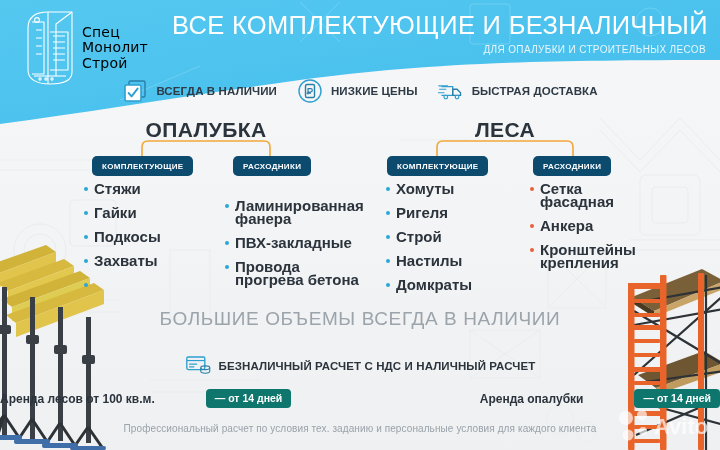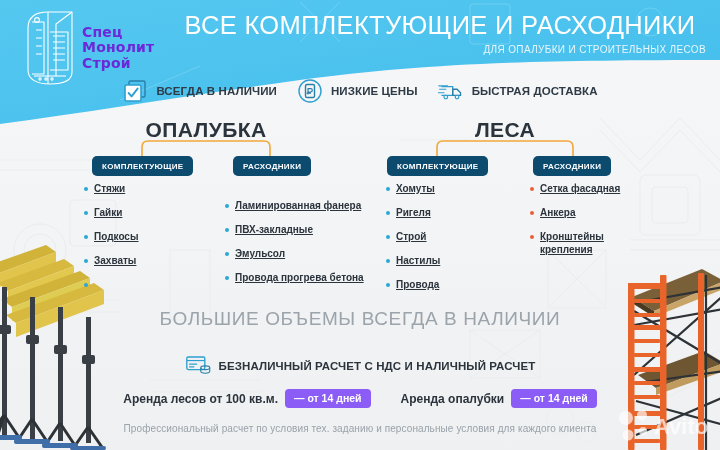--- a/index.html
+++ b/index.html
@@ -31,24 +31,24 @@
     position: absolute; left: 0; top: 0; width: 720px; height: 120px;
     z-index: 3;
   }
   .logo-wrap {
     position: absolute; left: 22px; top: 8px;
     width: 140px; height: 80px;
     display: flex; align-items: center; gap: 6px;
   }
   .logo-mark { width: 54px; height: 76px; flex: 0 0 54px; }
   .logo-text {
-    color: #6d28d9;
+    color: #000000;
     font-size: 14px;
     line-height: 15.5px;
-    font-weight: 700;
+    font-weight: 400;
     letter-spacing: .2px;
     font-family: "DejaVu Sans", sans-serif;
   }
   .headline {
     position: absolute; left: 170px; top: 10px; width: 540px;
     text-align: center;
   }
   .headline h1 {
     color: #ffffff;
     font-size: 25.5px;
@@ -101,49 +101,49 @@
   .li {
     display: flex; align-items: flex-start; gap: 6px;
     margin-bottom: 11px;
   }
   .li .dot {
     width: 4px; height: 4px; border-radius: 50%;
     background: #2ba7d6; flex: 0 0 4px; margin-top: 5px;
   }
   .li.red .dot { background: #e8603c; }
   .li .txt {
-    font-size: 10px; font-weight: 700; color: #2b333c; line-height: 13px;
+    font-size: 15px; font-weight: 700; color: #2b333c; line-height: 13px;
     letter-spacing: 0px;
-    text-decoration: underline;
   }
   
   .volumes {
     position: absolute; left: 0; top: 308px; width: 720px;
     text-align: center; z-index: 5;
     font-size: 19px; font-weight: 400; color: #9ba3ab; letter-spacing: .6px;
   }
   
   .payrow {
     position: absolute; left: 0; top: 352px; width: 720px;
     display: flex; justify-content: center; align-items: center; gap: 16px; z-index: 5;
   }
   .payrow .lbl { font-size: 11.5px; font-weight: 700; color: #2b333c; letter-spacing: .1px; }
   .payrow .ico { width: 27px; height: 27px; flex: 0 0 27px; }
   .pay-item { display: flex; align-items: center; gap: 7px; }
   
   .rentrow {
     position: absolute; left: 0; top: 389px; width: 720px;
-    display: flex; justify-content: center; align-items: center; gap: 30px; z-index: 5;
+    display: flex; justify-content: space-between; align-items: center; gap: 30px; z-index: 5;
   }
   .rent-item { display: flex; align-items: center; gap: 7px; }
   .rent-item .lbl { font-size: 12px; font-weight: 700; color: #2b333c; }
   .rent-badge {
-    background: #8b5cf6; border-radius: 4px; color: #fff;
+    background: #0f766e; border-radius: 4px; color: #fff;
     font-size: 10.5px; font-weight: 700; padding: 3px 9px 4px 9px;
     white-space: nowrap;
+    margin-left: 44px;
   }
   
   .footer {
     position: absolute; left: 0; top: 423px; width: 720px;
     text-align: center; z-index: 5;
     font-size: 10px; color: #9aa2aa; font-weight: 400; letter-spacing: .1px;
   }
   
   .art-left { position: absolute; left: -6px; top: 225px; width: 130px; height: 225px; z-index: 2; }
   .art-right { position: absolute; left: 598px; top: 225px; width: 128px; height: 225px; z-index: 2; }
@@ -228,21 +228,21 @@
         </g>
       </svg>
       <div class="logo-text">
         <div>Спец</div>
         <div>Монолит</div>
         <div>Строй</div>
       </div>
     </div>
 
     <div class="headline">
-      <h1>ВСЕ КОМПЛЕКТУЮЩИЕ И РАСХОДНИКИ</h1>
+      <h1>ВСЕ КОМПЛЕКТУЮЩИЕ И БЕЗНАЛИЧНЫЙ</h1>
       <h2>ДЛЯ ОПАЛУБКИ И СТРОИТЕЛЬНЫХ ЛЕСОВ</h2>
     </div>
   </div>
 
   <div class="features">
     <div class="feature">
       <svg class="ico" viewBox="0 0 26 26">
         <rect x="7" y="3" width="16" height="16" rx="1.5" fill="none" stroke="#2a7fa8" stroke-width="1.4"></rect>
         <rect x="3" y="7" width="16" height="16" rx="1.5" fill="#ffffff" stroke="#2e9fd0" stroke-width="1.6"></rect>
         <path d="M6.6 15 L9.6 18.4 L15.6 10.6" fill="none" stroke="#2e9fd0" stroke-width="1.9" stroke-linecap="round" stroke-linejoin="round"></path>
@@ -319,24 +319,20 @@
       <div class="li">
           <span class="dot"></span>
           <span class="txt">Ламинированная фанера</span>
         </div>
       <div class="li">
           <span class="dot"></span>
           <span class="txt">ПВХ-закладные</span>
         </div>
       <div class="li">
           <span class="dot"></span>
-          <span class="txt">Эмульсол</span>
-        </div>
-      <div class="li">
-          <span class="dot"></span>
           <span class="txt">Провода прогрева бетона</span>
         </div>
     </div>
 
     <div class="list-col" style="left:386px;width:130px;">
       <div class="li">
           <span class="dot"></span>
           <span class="txt">Хомуты</span>
         </div>
       <div class="li">
@@ -346,21 +342,21 @@
       <div class="li">
           <span class="dot"></span>
           <span class="txt">Строй</span>
         </div>
       <div class="li">
           <span class="dot"></span>
           <span class="txt">Настилы</span>
         </div>
       <div class="li">
           <span class="dot"></span>
-          <span class="txt">Провода</span>
+          <span class="txt">Домкраты</span>
         </div>
     </div>
 
     <div class="list-col" style="left:530px;width:120px;">
       <div class="li red">
           <span class="dot"></span>
           <span class="txt">Сетка фасадная</span>
         </div>
       <div class="li red">
           <span class="dot"></span>

